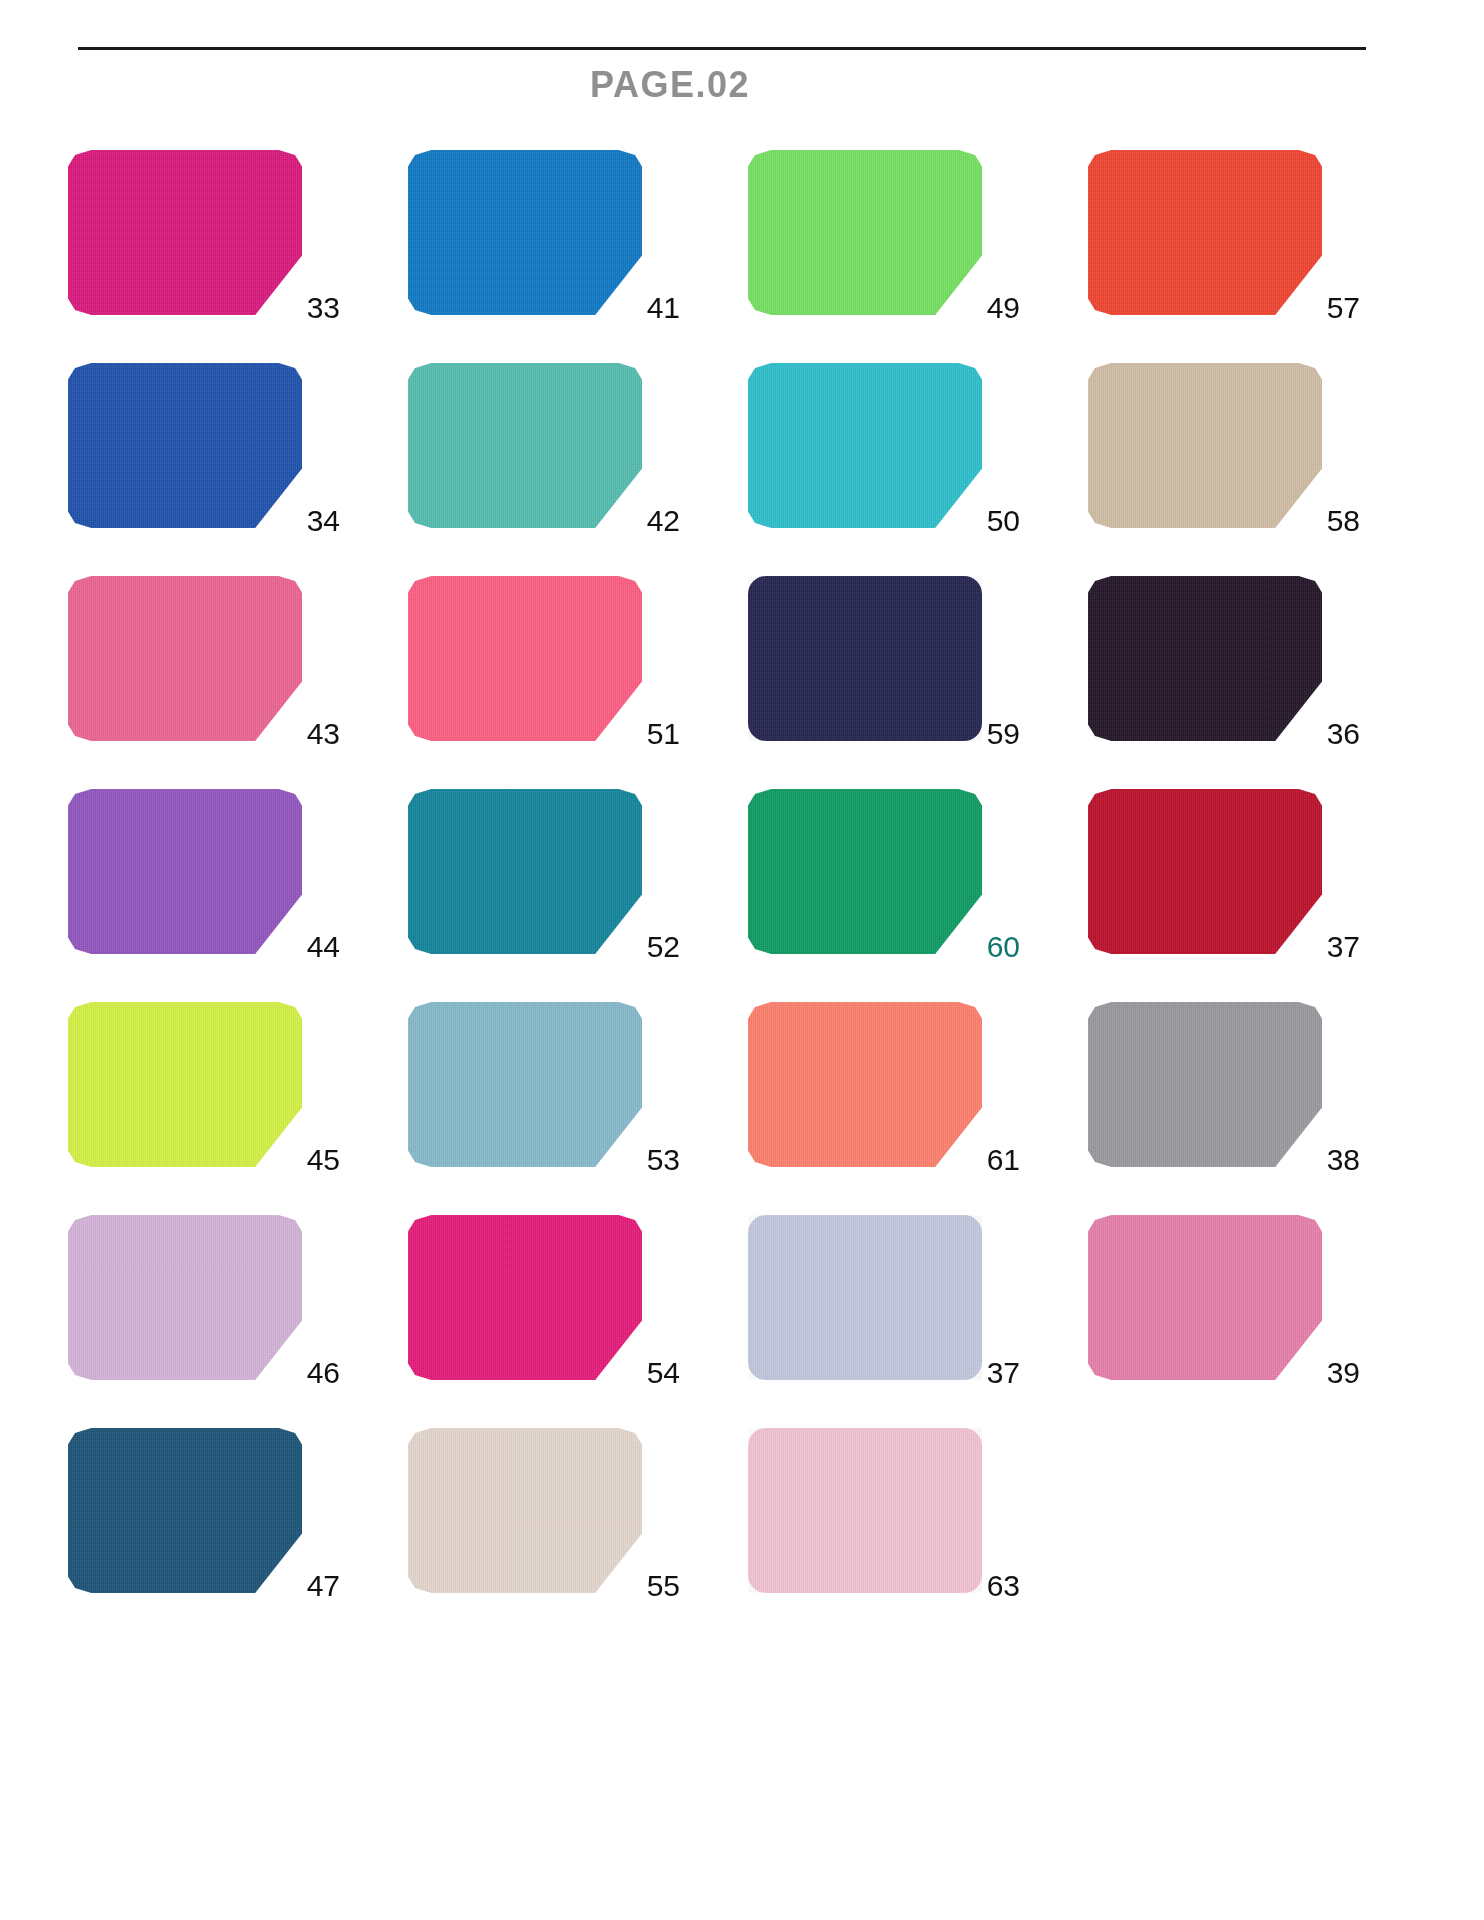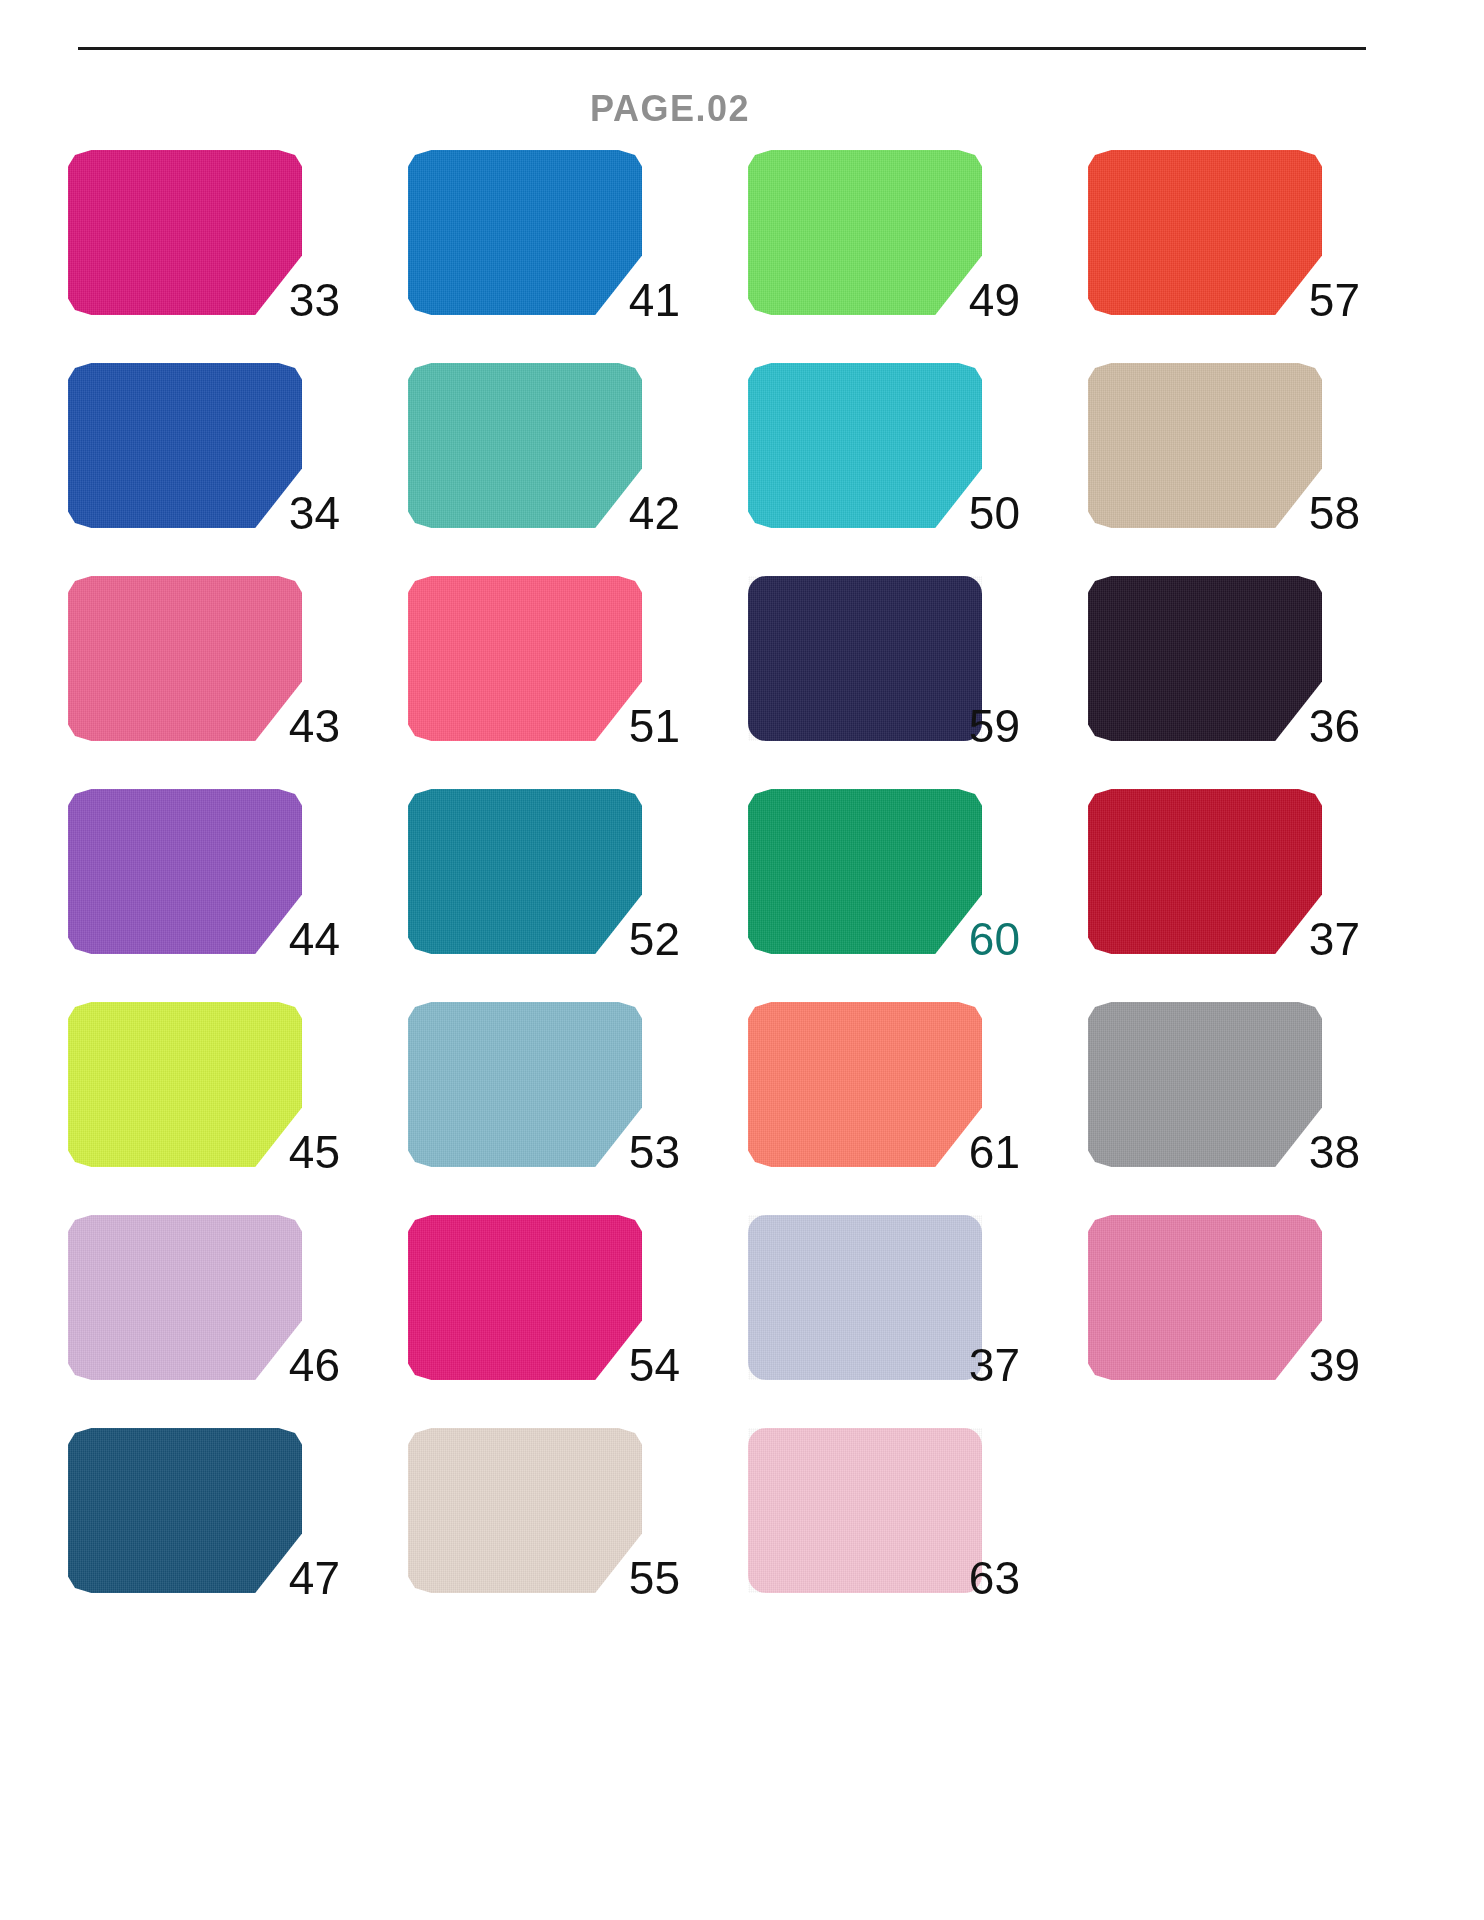--- a/index.html
+++ b/index.html
@@ -30,21 +30,21 @@
     left: 78px;
     top: 47px;
     width: 1288px;
     height: 3px;
     background: #1a1a1a;
   }
 
   .page-title {
     position: absolute;
     left: 0;
-    top: 88px;
+    top: 64px;
     width: 1340px;
     text-align: center;
     font-size: 36px;
     font-weight: bold;
     letter-spacing: 1.5px;
     color: #8f8f8f;
     font-family: "Liberation Sans", sans-serif;
   }
 
   
@@ -111,21 +111,21 @@
         rgba(255,255,255,0.035) 1px,
         rgba(0,0,0,0.022) 1px,
         rgba(0,0,0,0.022) 2px);
     pointer-events: none;
   }
 
   .swatch-number {
     position: absolute;
     right: 6px;
     bottom: -8px;
-    font-size: 46px;
+    font-size: 30px;
     font-weight: 500;
     color: #111111;
     font-family: "Liberation Sans", sans-serif;
     letter-spacing: 0px;
     line-height: 1;
   }
 </style>
 </head>
 <body>
 

